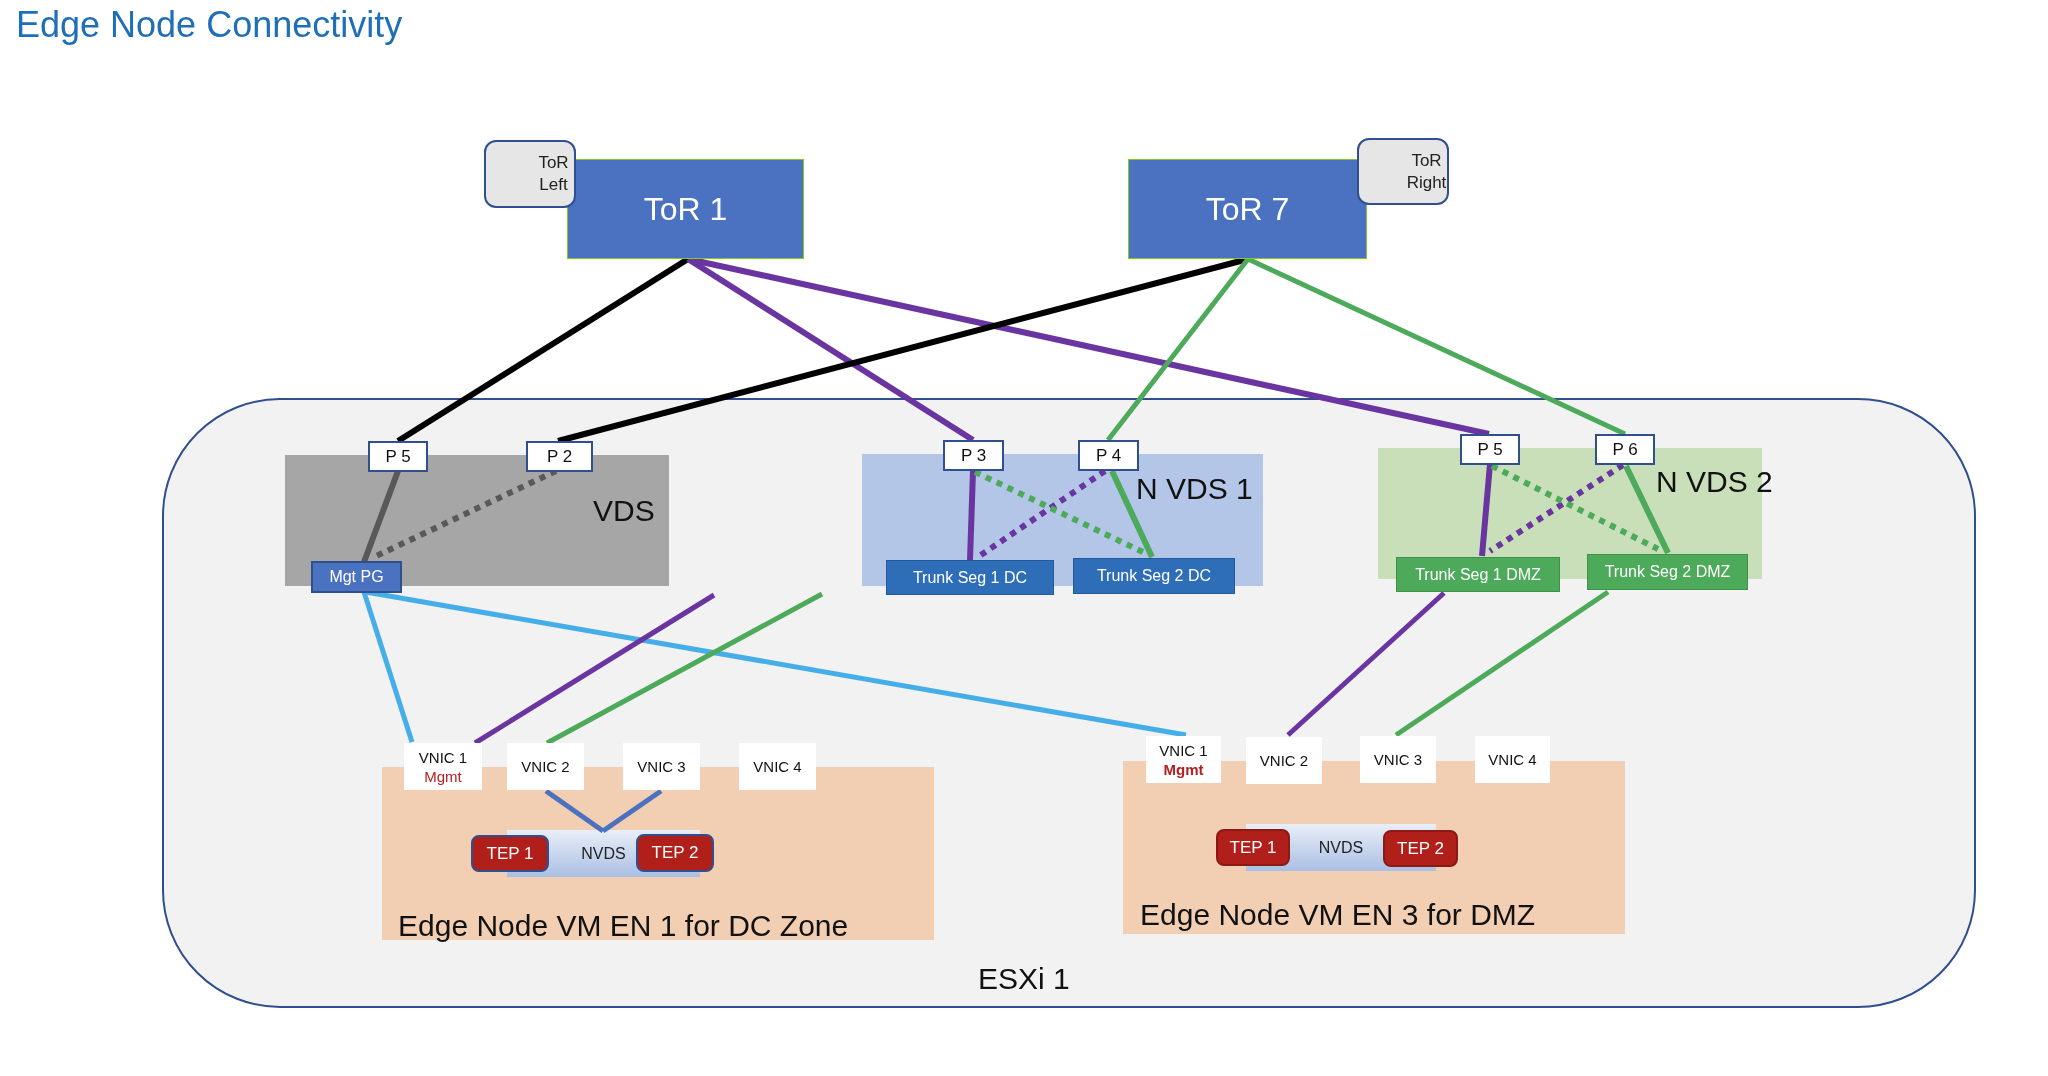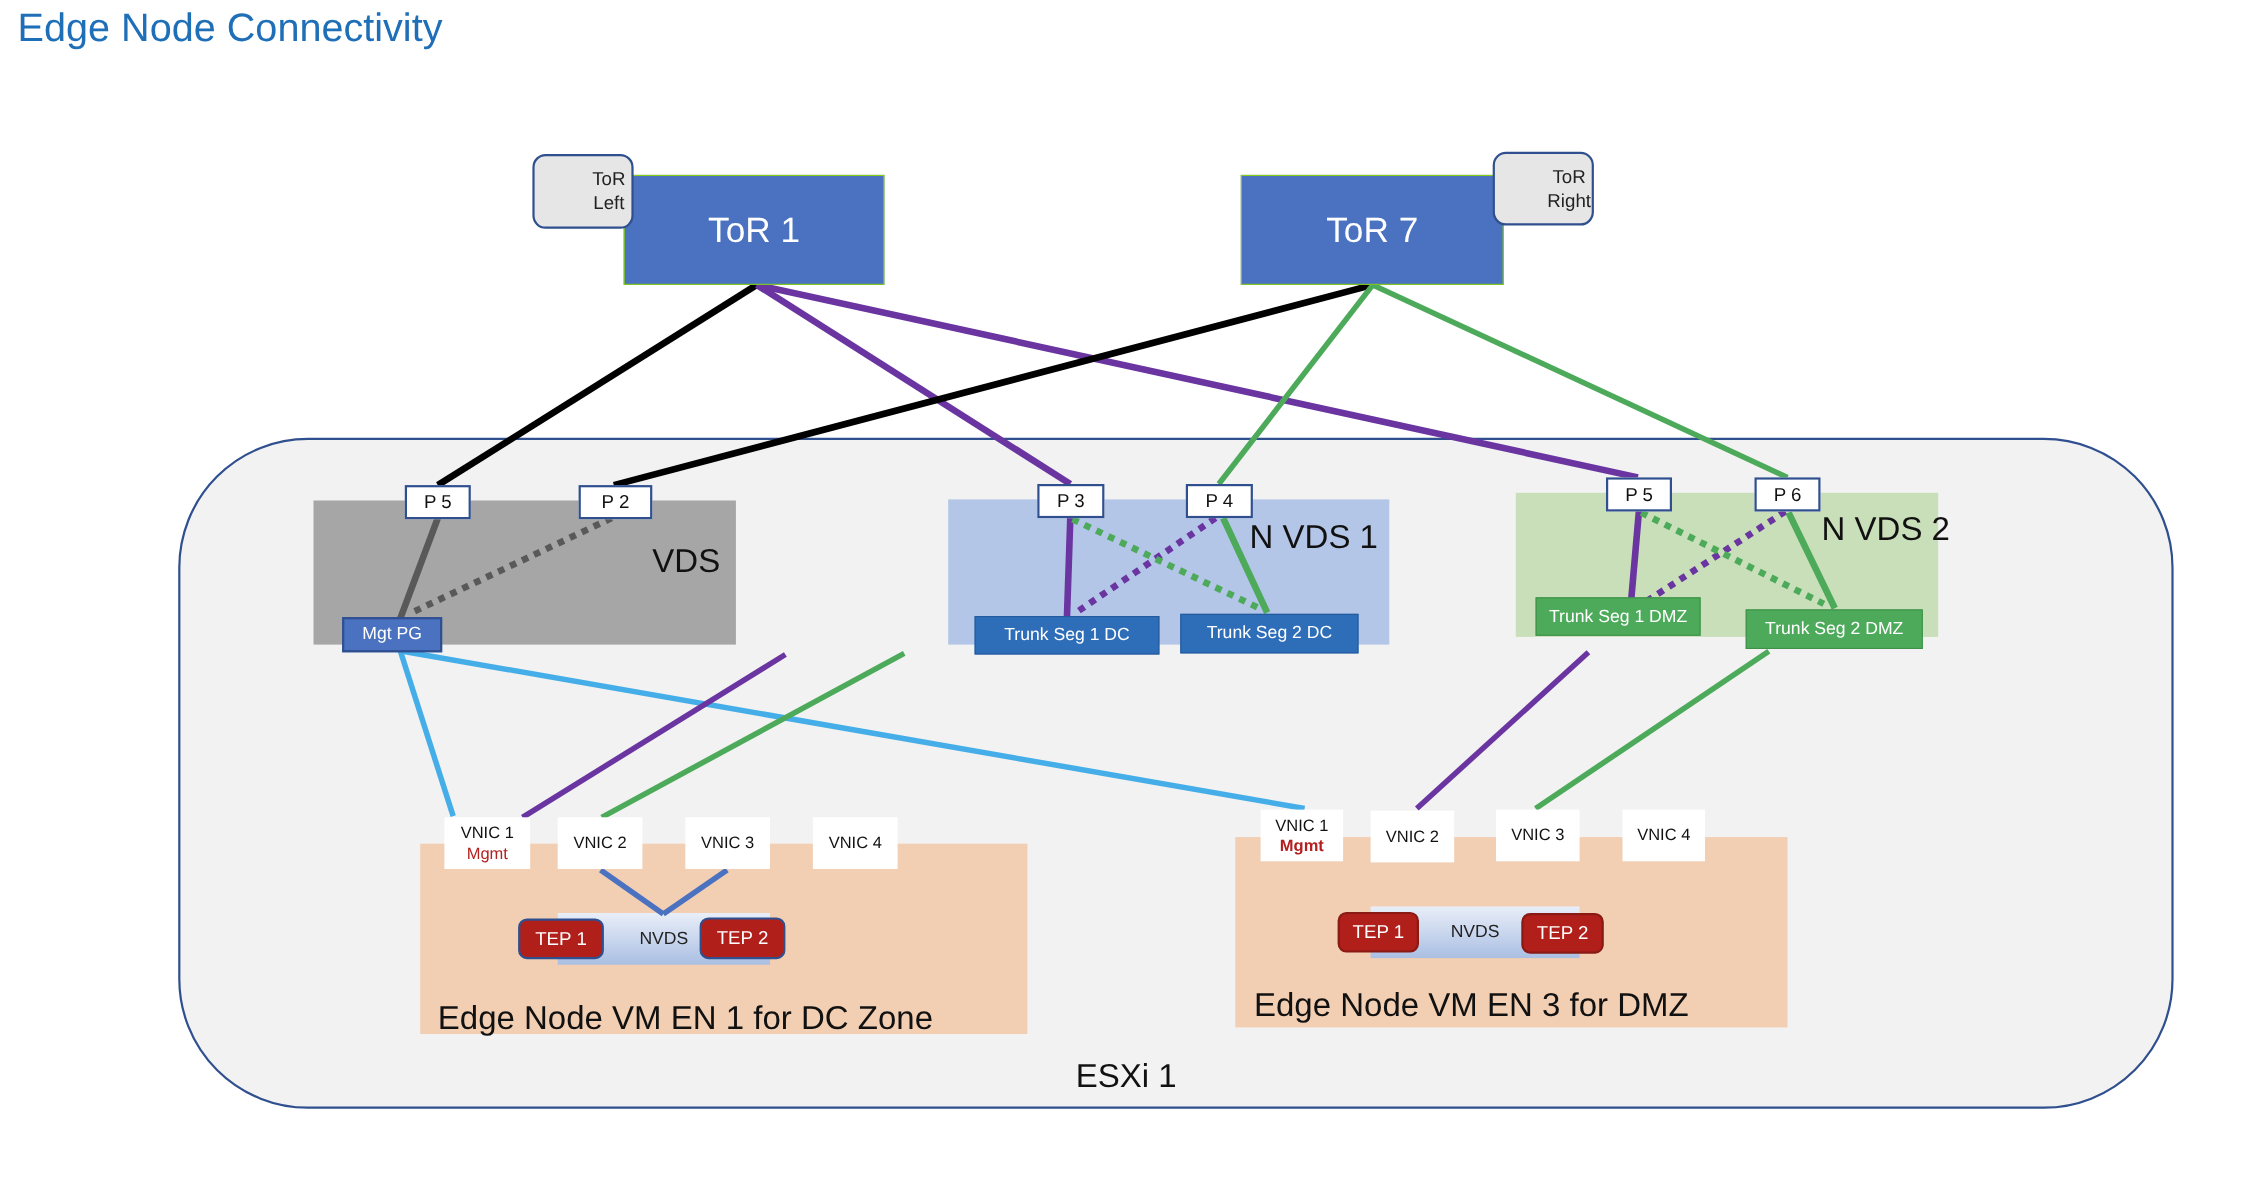--- a/index.html
+++ b/index.html
@@ -123,21 +123,21 @@
 <div class="abs port" style="left:368px;top:441px;width:60px;height:31px;">P 5</div>
 <div class="abs port" style="left:526px;top:441px;width:67px;height:31px;">P 2</div>
 <div class="abs port" style="left:943px;top:440px;width:61px;height:31px;text-align:right;">P 3</div>
 <div class="abs port" style="left:1078px;top:440px;width:61px;height:31px;">P 4</div>
 <div class="abs port" style="left:1460px;top:434px;width:60px;height:31px;">P 5</div>
 <div class="abs port" style="left:1595px;top:434px;width:60px;height:31px;">P 6</div>
 
 <div class="abs pg pg-mgt" style="left:311px;top:561px;width:91px;height:32px;">Mgt PG</div>
 <div class="abs pg pg-dc" style="left:886px;top:560px;width:168px;height:35px;">Trunk Seg 1 DC</div>
 <div class="abs pg pg-dc" style="left:1073px;top:558px;width:162px;height:36px;">Trunk Seg 2 DC</div>
-<div class="abs pg pg-dmz" style="left:1396px;top:543px;width:150px;height:35px;">Trunk Seg 1 DMZ</div>
+<div class="abs pg pg-dmz" style="left:1396px;top:557px;width:164px;height:35px;">Trunk Seg 1 DMZ</div>
 <div class="abs pg pg-dmz" style="left:1587px;top:554px;width:161px;height:36px;">Trunk Seg 2 DMZ</div>
 
 <div class="abs vnic" style="left:404px;top:743px;width:78px;height:47px;">
   <span>VNIC 1</span>
   <span class="mgmt">Mgmt</span>
 </div>
 <div class="abs vnic" style="left:507px;top:743px;width:77px;height:47px;">
     <span>VNIC 2</span>
   </div>
 <div class="abs vnic" style="left:623px;top:743px;width:77px;height:47px;">

